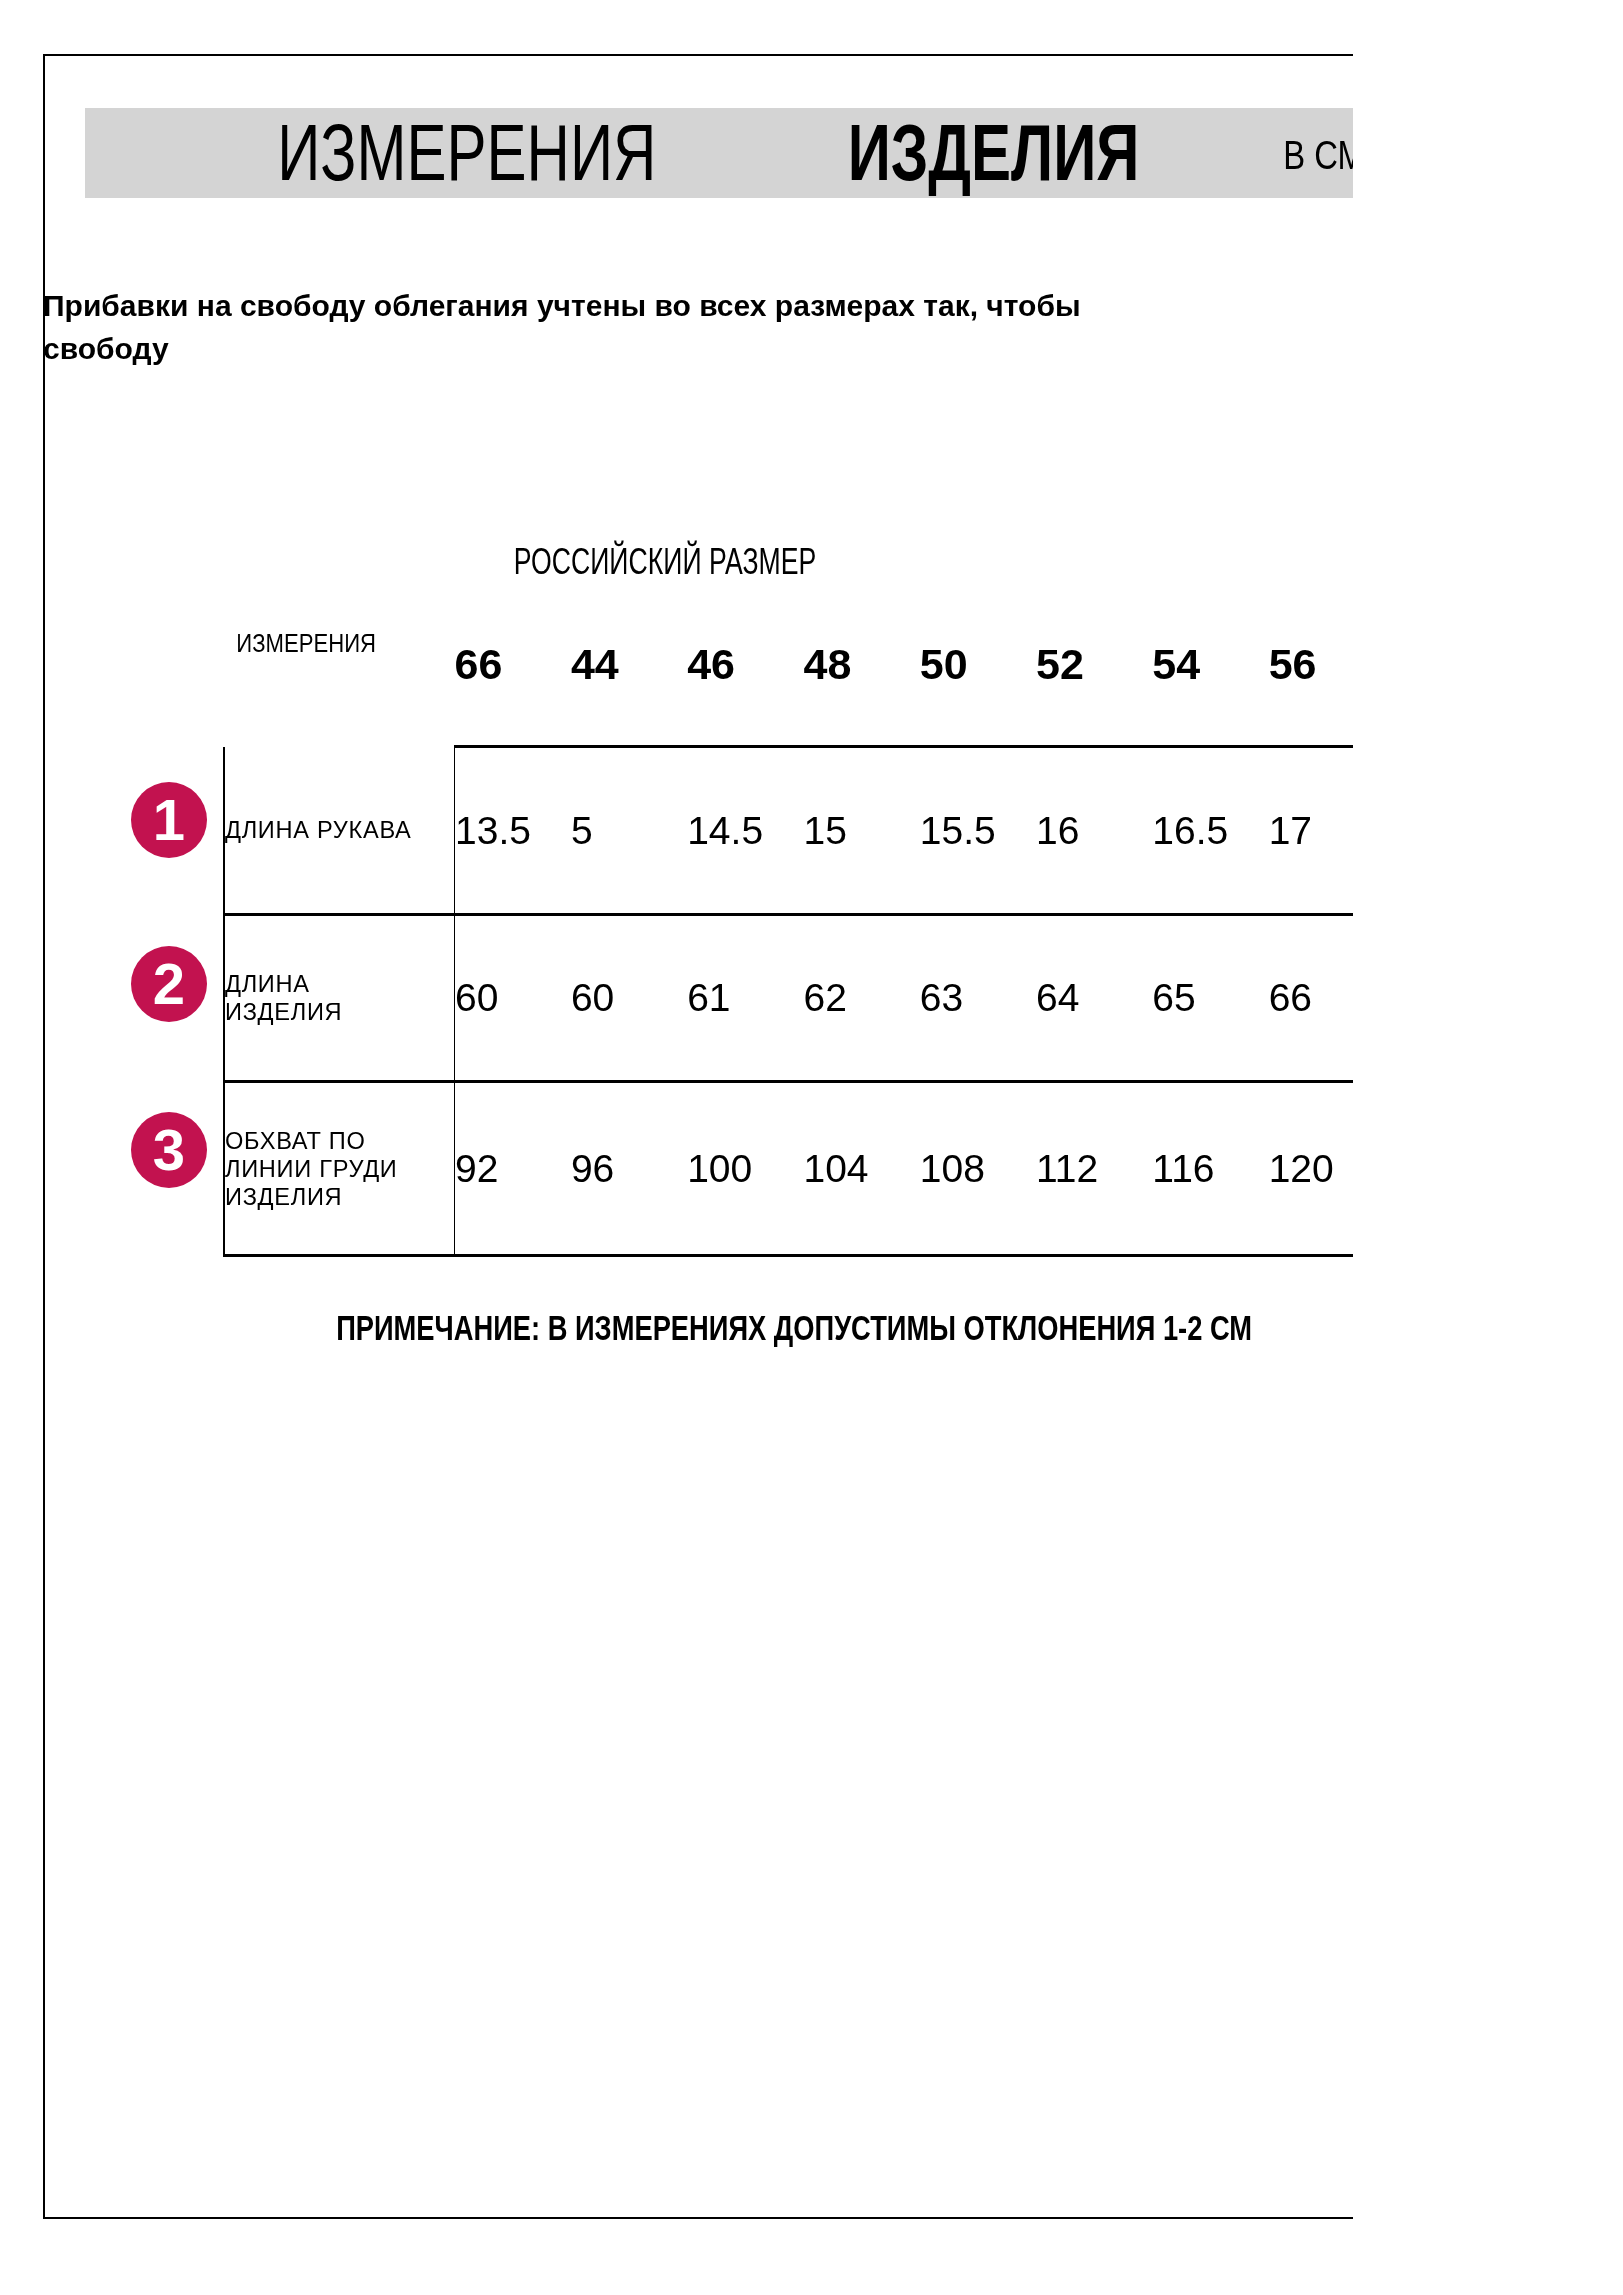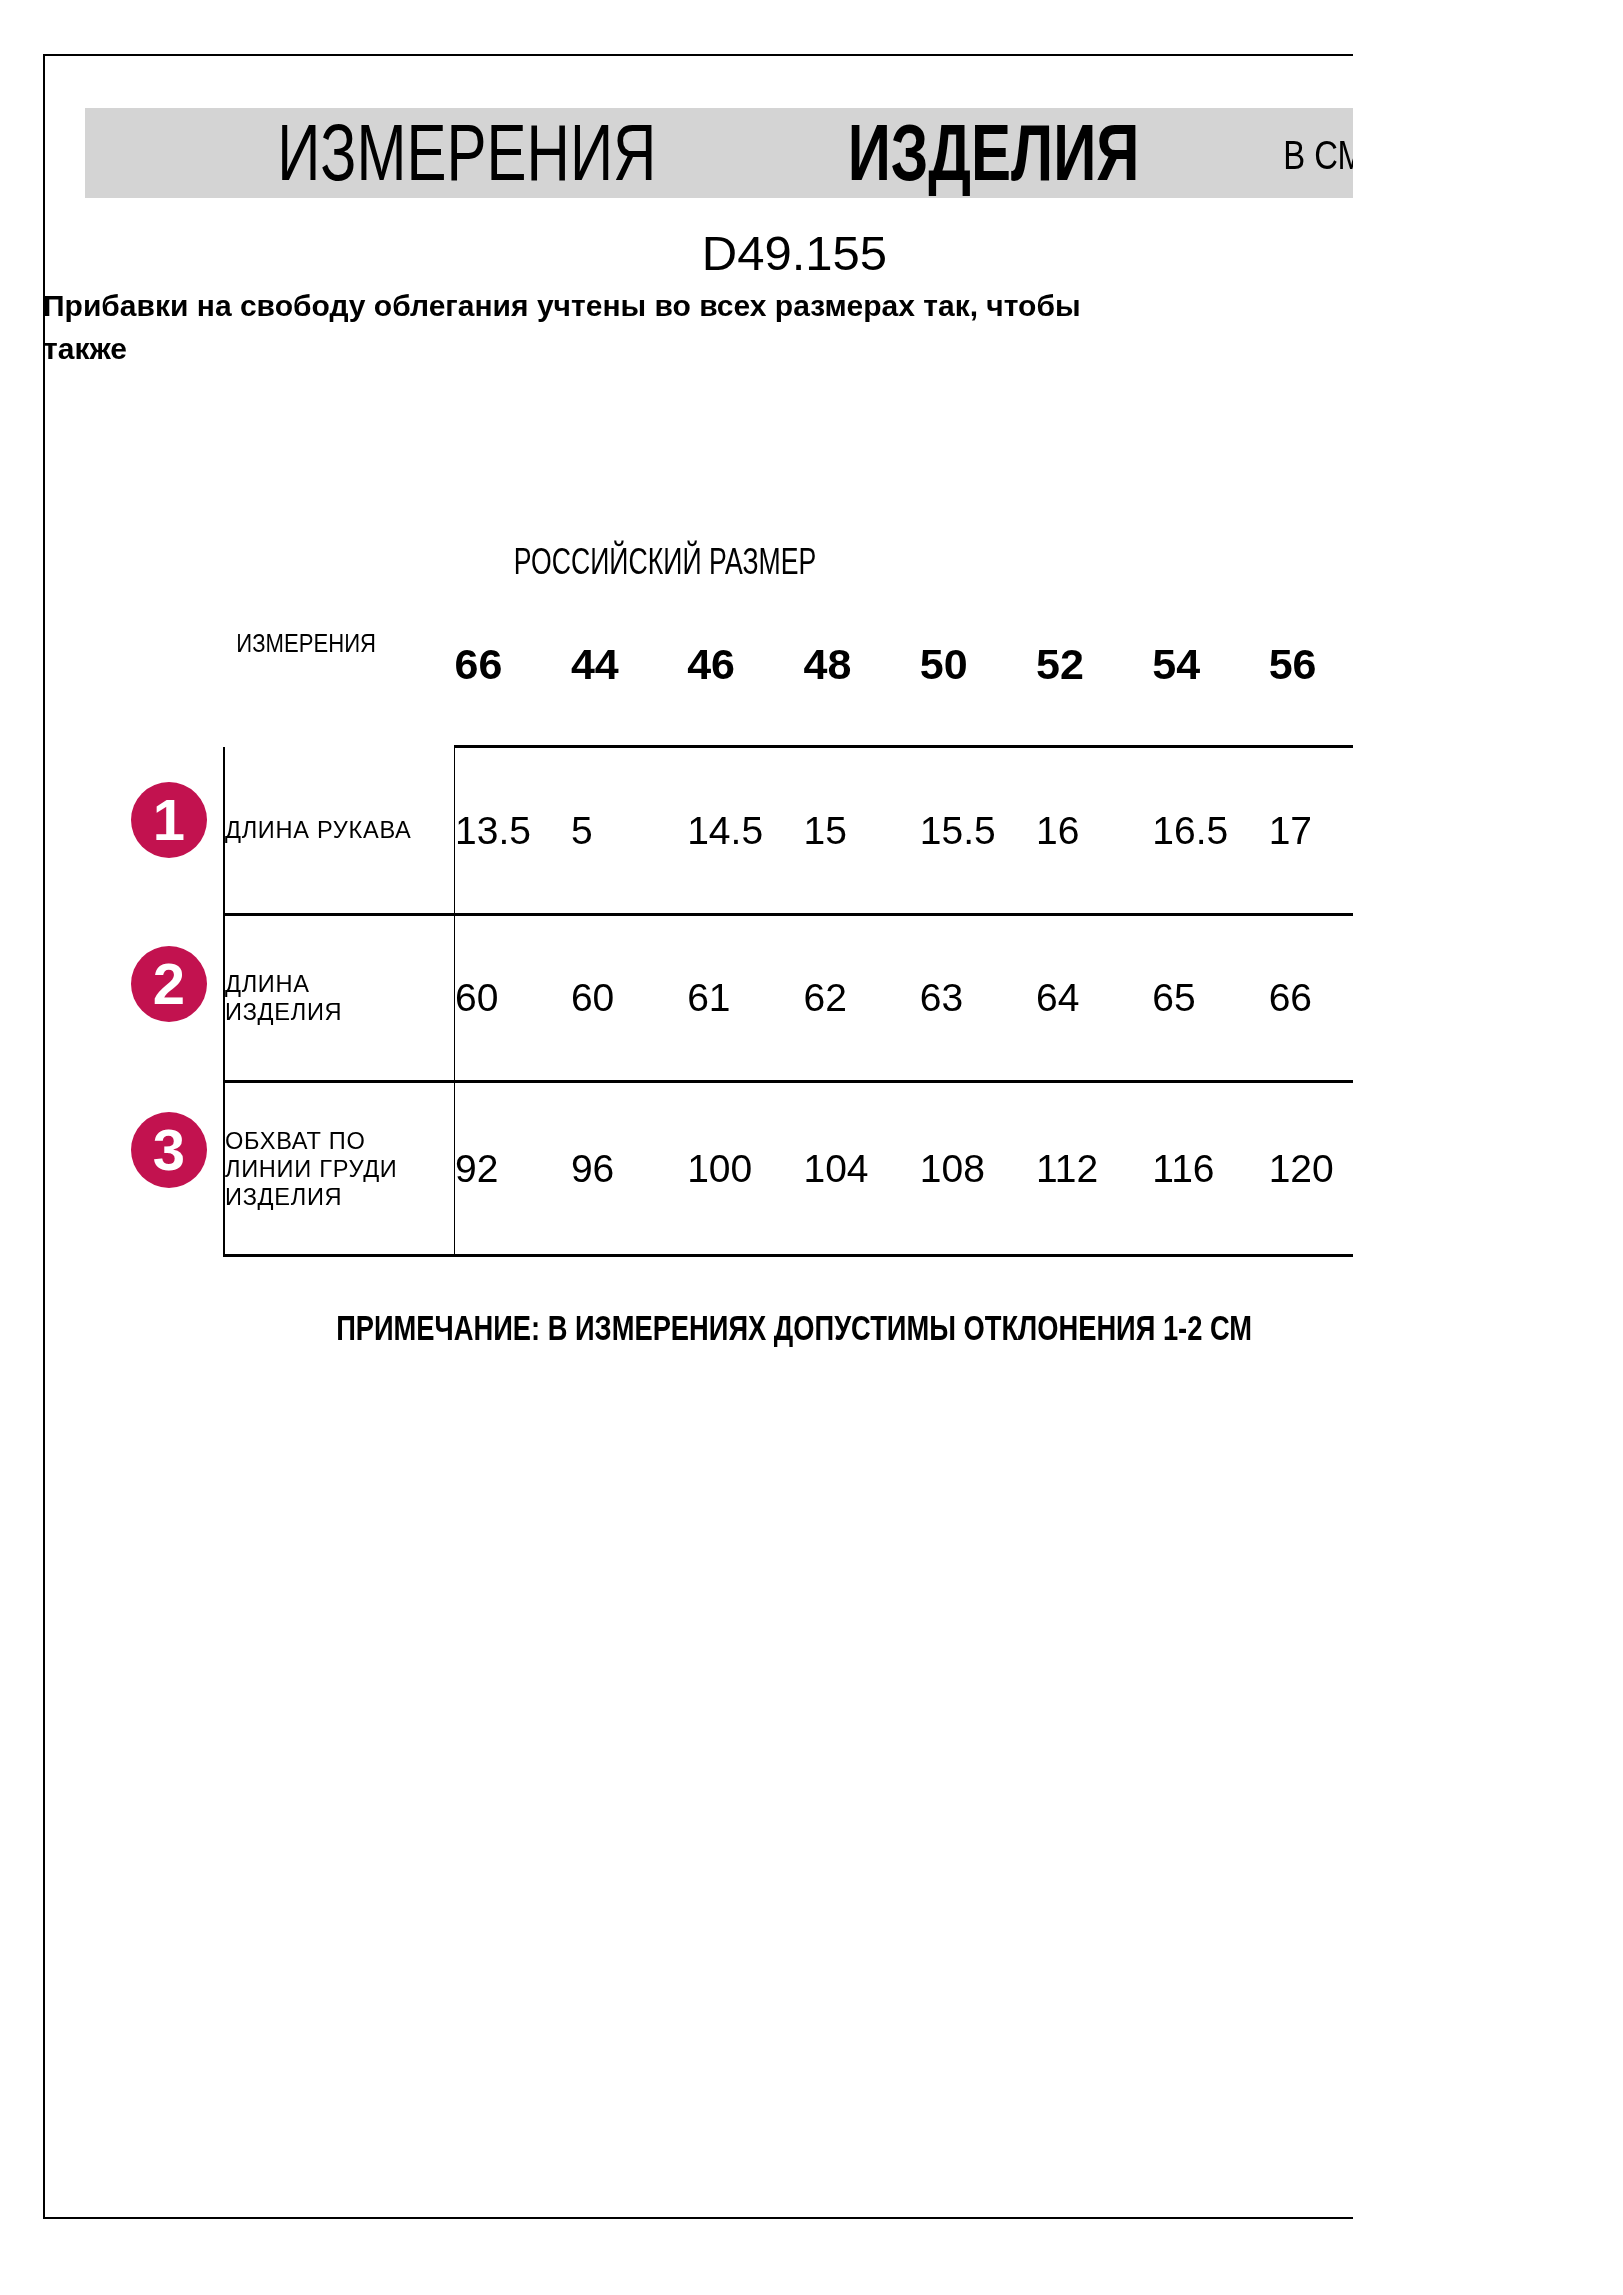--- a/index.html
+++ b/index.html
@@ -107,25 +107,24 @@
 
   <div class="frame"></div>
 
   <div class="title-bar">
     <span class="title-word">ИЗМЕРЕНИЯ</span>
     <span class="gap1"></span>
     <span class="title-word bold">ИЗДЕЛИЯ</span>
     <span class="title-unit">В СМ</span>
   </div>
 
-  <div class="article">D49.155</div>
 
   <div class="fit-note">
     <div>Прибавки на свободу облегания учтены во всех размерах так, чтобы</div>
-    <div>также</div>
+    <div>свободу</div>
   </div>
 
   <table class="size-table">
     <colgroup>
       <col style="width:230px">
       <col style="width:116px">
         <col style="width:116px">
         <col style="width:116px">
         <col style="width:116px">
       <col style="width:116px">

